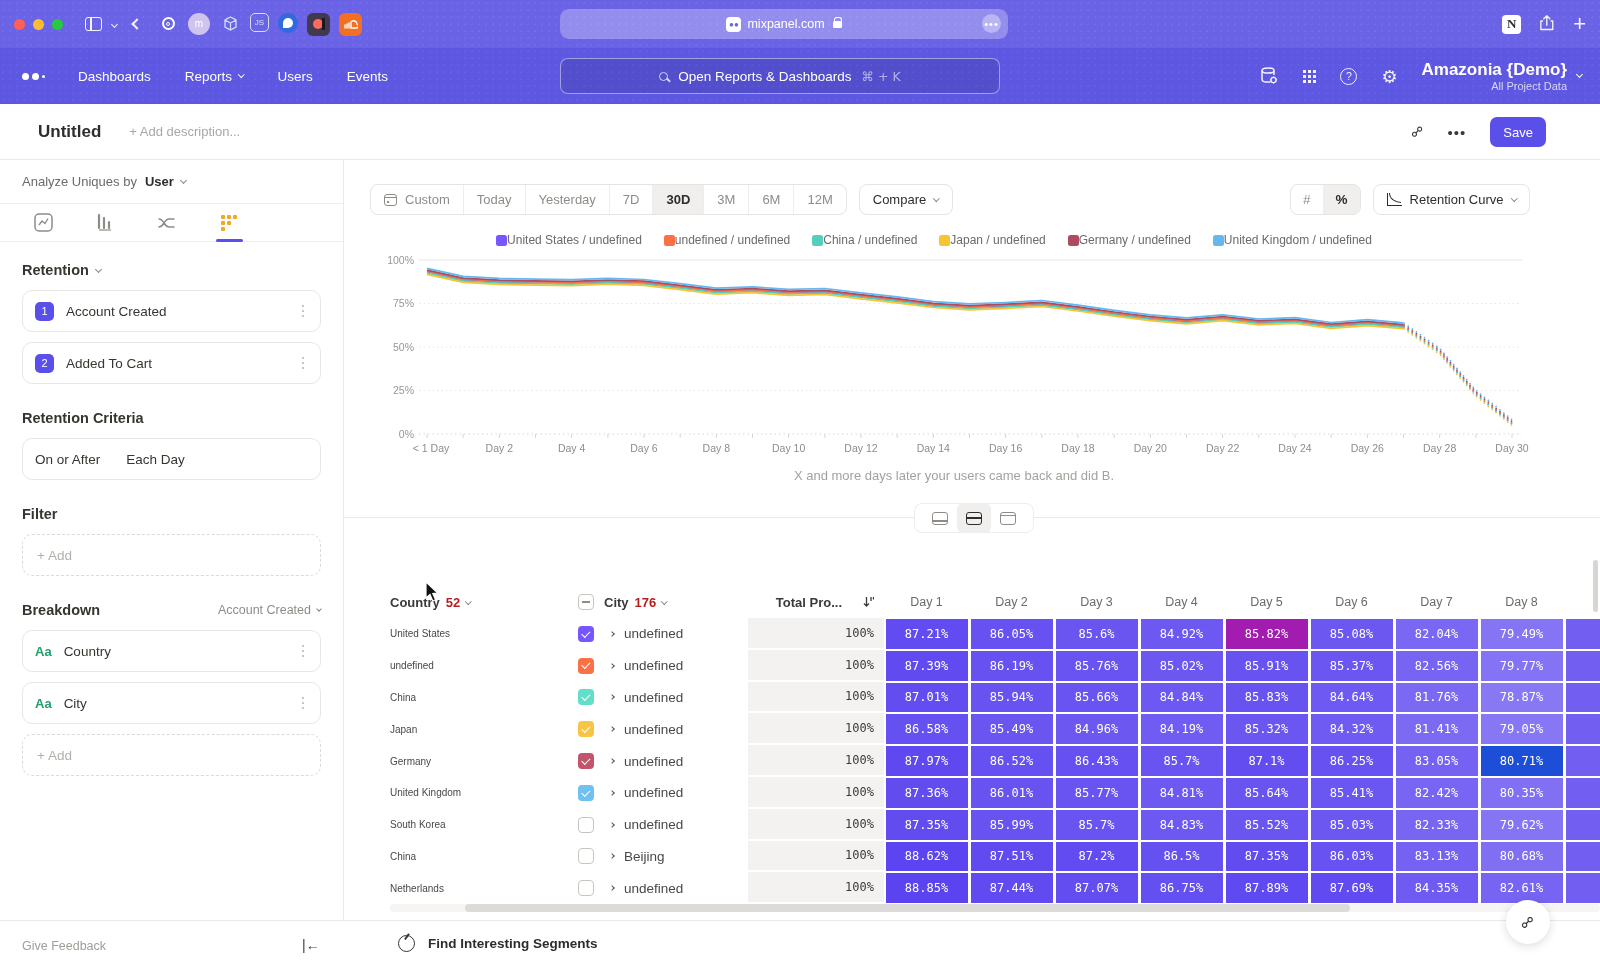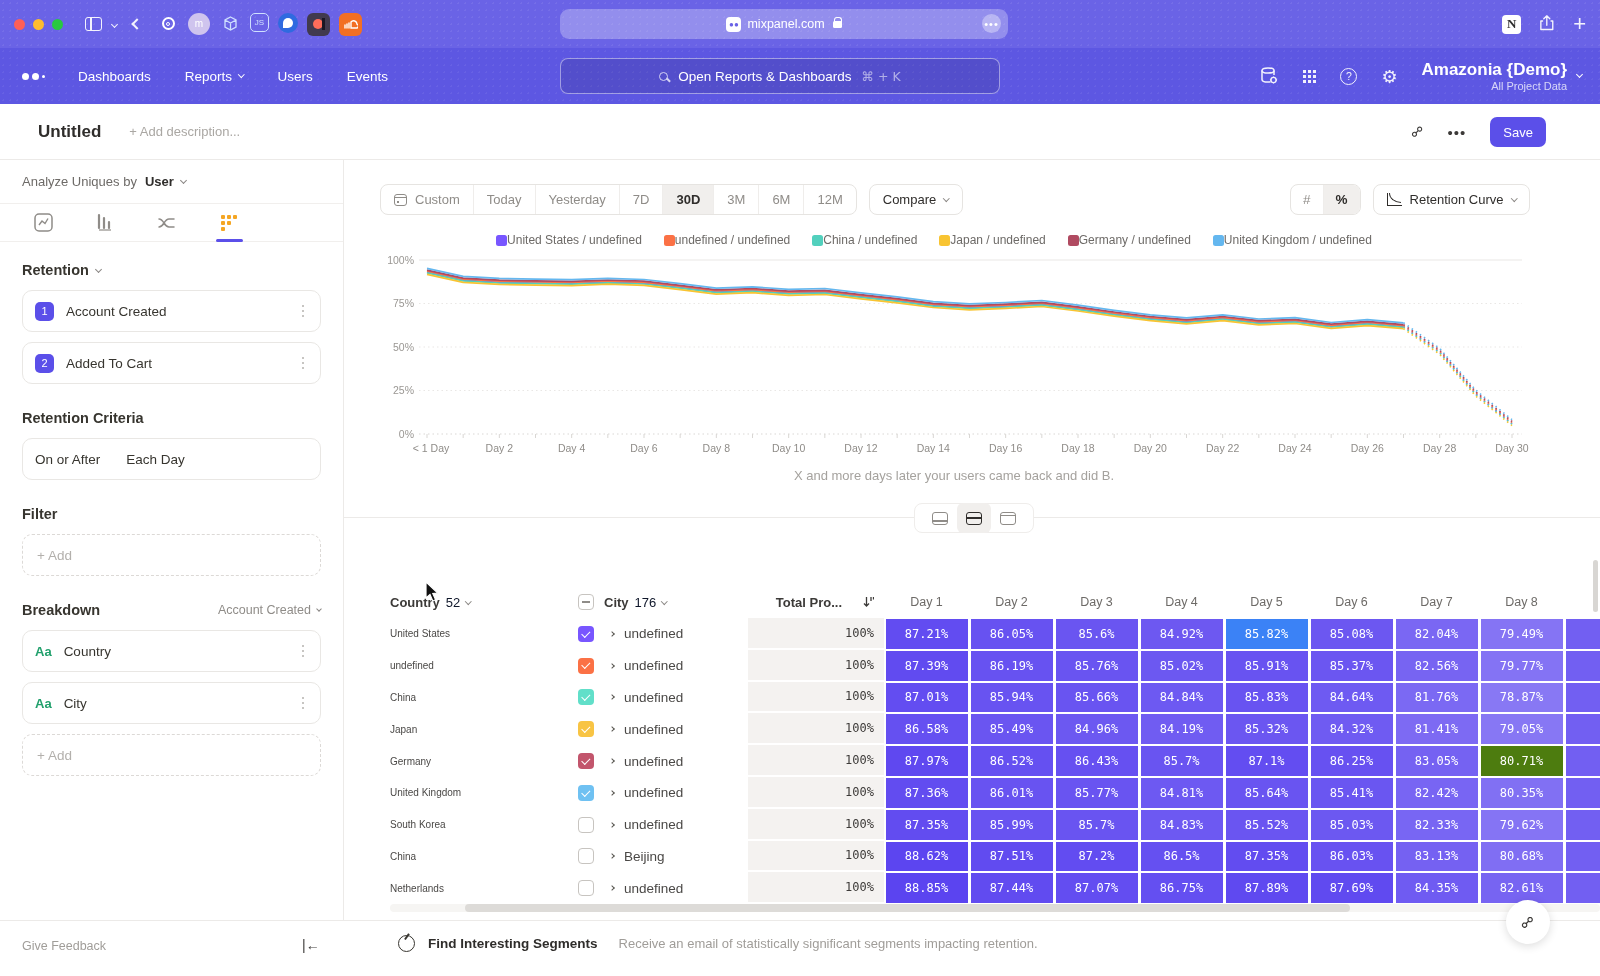--- a/index.html
+++ b/index.html
@@ -89,21 +89,21 @@
   .collapse { position:absolute; left:302px; top:16px; font-size:14px; color:#3c3a38; }
   .segments-foot { position:absolute; left:390px; top:14px; display:flex; align-items:center; gap:13px; }
   .seg-ic { width:17px; height:17px; border:1.5px solid #37352f; border-radius:50%; position:relative; }
   .seg-ic::after { content:""; position:absolute; left:7px; top:-3px; width:1.5px; height:7px; background:#37352f; transform:rotate(35deg);}
   .segments-foot b { font-size:13.5px; color:#2f2d2b; }
   .segments-foot span { font-size:13px; color:#a09d99; margin-left:8px;}
 
   
   .main { position:absolute; top:160px; left:344px; width:1256px; height:760px; background:#fff; overflow:hidden; }
 
-  .controls { position:absolute; top:24px; left:36px; display:flex; gap:12px; }
+  .controls { position:absolute; top:24px; left:26px; display:flex; gap:12px; }
   .seg-group { display:flex; border:1px solid #e6e4e1; border-radius:8px; overflow:hidden; height:31px; }
   .seg-btn { display:flex; align-items:center; gap:8px; padding:0 13px; font-size:13px; color:#8f8c88; border-right:1px solid #efedeb; cursor:pointer; white-space:nowrap; }
   .seg-btn:last-child { border-right:none; }
   .seg-btn.active { background:#f1efed; color:#2f2d2b; font-weight:bold; }
   .pill-btn { display:flex; align-items:center; gap:8px; padding:0 13px; font-size:13px; color:#2f2d2b; border:1px solid #e6e4e1; border-radius:8px; height:31px; cursor:pointer; }
   .pill-btn .chev, .seg-btn .chev { width:4.5px; height:4.5px; border-width:1.4px; color:#8a8784; margin-top:-2px; }
   .cal { width:13px; height:12px; border:1.5px solid #8f8c88; border-radius:3px; position:relative; }
   .cal::before { content:""; position:absolute; top:2px; left:0; right:0; height:1.5px; background:#8f8c88; }
   .cal::after { content:""; position:absolute; bottom:2px; left:2px; width:2px; height:2px; background:#8f8c88; }
   .controls-right { position:absolute; top:24px; right:70px; display:flex; gap:12px; }
@@ -130,21 +130,21 @@
 
   .search-box { position:absolute; top:386px; left:46px; width:278px; height:30px; background:#f3f1ef; border-radius:7px; display:flex; align-items:center; gap:10px; padding:0 12px; }
   .search-box .mag { border-color:#8f8c88; }
   .search-box .mag::after { background:#8f8c88; }
   .search-box input { border:none; background:transparent; outline:none; font-size:13px; font-family:inherit; color:#3c3a38; width:210px; }
   .search-box input::placeholder { color:#a5a29e; }
 
   .thead { position:absolute; top:428px; left:46px; width:1210px; height:28px; display:grid;
     grid-template-columns:188px 170px 136px repeat(9,85px); align-items:center; font-size:12.5px; color:#6d6a67; }
   .thead .h-main { display:flex; align-items:center; gap:6px; font-weight:bold; color:#3c3a38; font-size:13px; }
-  .thead .cnt { color:#0f172a; font-weight:normal; }
+  .thead .cnt { color:#b91c1c; font-weight:bold; }
   .thead .chev { width:4.5px; height:4.5px; border-width:1.4px; color:#8a8784; margin-top:-2px; }
   .th-day { text-align:center; }
   .th-total { text-align:right; padding-right:10px; display:flex; justify-content:flex-end; align-items:center; gap:21px; font-weight:bold; color:#3c3a38; font-size:13px;}
   .cbx { width:16px; height:16px; border-radius:4px; border:1.5px solid #c7c4c0; background:#fff; display:flex; align-items:center; justify-content:center; }
   .cbx .minus { width:8px; height:1.6px; background:#8f8c88; }
   .cbx.checked { border:none; }
   .cbx .tick { width:8px; height:4.5px; border-left:1.8px solid #fff; border-bottom:1.8px solid #fff; transform:rotate(-45deg) translate(0.5px,-1px); }
 
   .tbody { position:absolute; top:458px; left:46px; width:1210px; }
   .trow { display:grid; grid-template-columns:188px 170px 136px repeat(9,85px); height:31.8px; align-items:center; }
@@ -609,21 +609,21 @@
         <div class="td-val">
           <div style="background: rgb(103, 82, 241);">86.05%</div>
         </div>
         <div class="td-val">
           <div style="background: rgb(106, 85, 241);">85.6%</div>
         </div>
         <div class="td-val">
           <div style="background: rgb(109, 88, 241);">84.92%</div>
         </div>
         <div class="td-val">
-          <div style="background: #3b82f6;">85.82%</div>
+          <div style="background: #a21caf;">85.82%</div>
         </div>
         <div class="td-val">
           <div style="background: rgb(108, 87, 241);">85.08%</div>
         </div>
         <div class="td-val">
           <div style="background: rgb(122, 103, 243);">82.04%</div>
         </div>
         <div class="td-val">
           <div style="background: rgb(133, 116, 244);">79.49%</div>
         </div>
@@ -770,21 +770,21 @@
         <div class="td-val">
           <div style="background: rgb(99, 77, 241);">87.1%</div>
         </div>
         <div class="td-val">
           <div style="background: rgb(103, 81, 241);">86.25%</div>
         </div>
         <div class="td-val">
           <div style="background: rgb(117, 98, 242);">83.05%</div>
         </div>
         <div class="td-val">
-          <div style="background: #4d7c0f;">80.71%</div>
+          <div style="background: #1d4ed8;">80.71%</div>
         </div>
         <div class="td-val">
           <div style="background: rgb(114, 95, 242);"></div>
         </div>
       </div>
       <div class="trow">
         <div class="td-country">United Kingdom</div>
         <div class="td-city">
           <span class="cbx checked" style="background: rgb(111, 193, 242);">
             <span class="tick"></span>
@@ -937,21 +937,20 @@
     </div>
   <div class="vscroll"></div>
 </main>
 
 <div class="bottombar">
   <span class="feedback">Give Feedback</span>
   <span class="collapse">|←</span>
   <div class="segments-foot">
     <span class="seg-ic"></span>
     <b>Find Interesting Segments</b>
-    <span>Receive an email of statistically significant segments impacting retention.</span>
   </div>
 </div>
 
 <div class="fab">
     <span class="link-ic">⚯</span>
   </div>
 
 <svg class="cursor" width="18" height="22" viewBox="0 0 18 22">
   <path d="M2 1 L2 17 L6 13.5 L8.8 20 L11.6 18.8 L8.8 12.5 L14 12.2 Z" fill="#111" stroke="#fff" stroke-width="1.2"></path>
 </svg>

